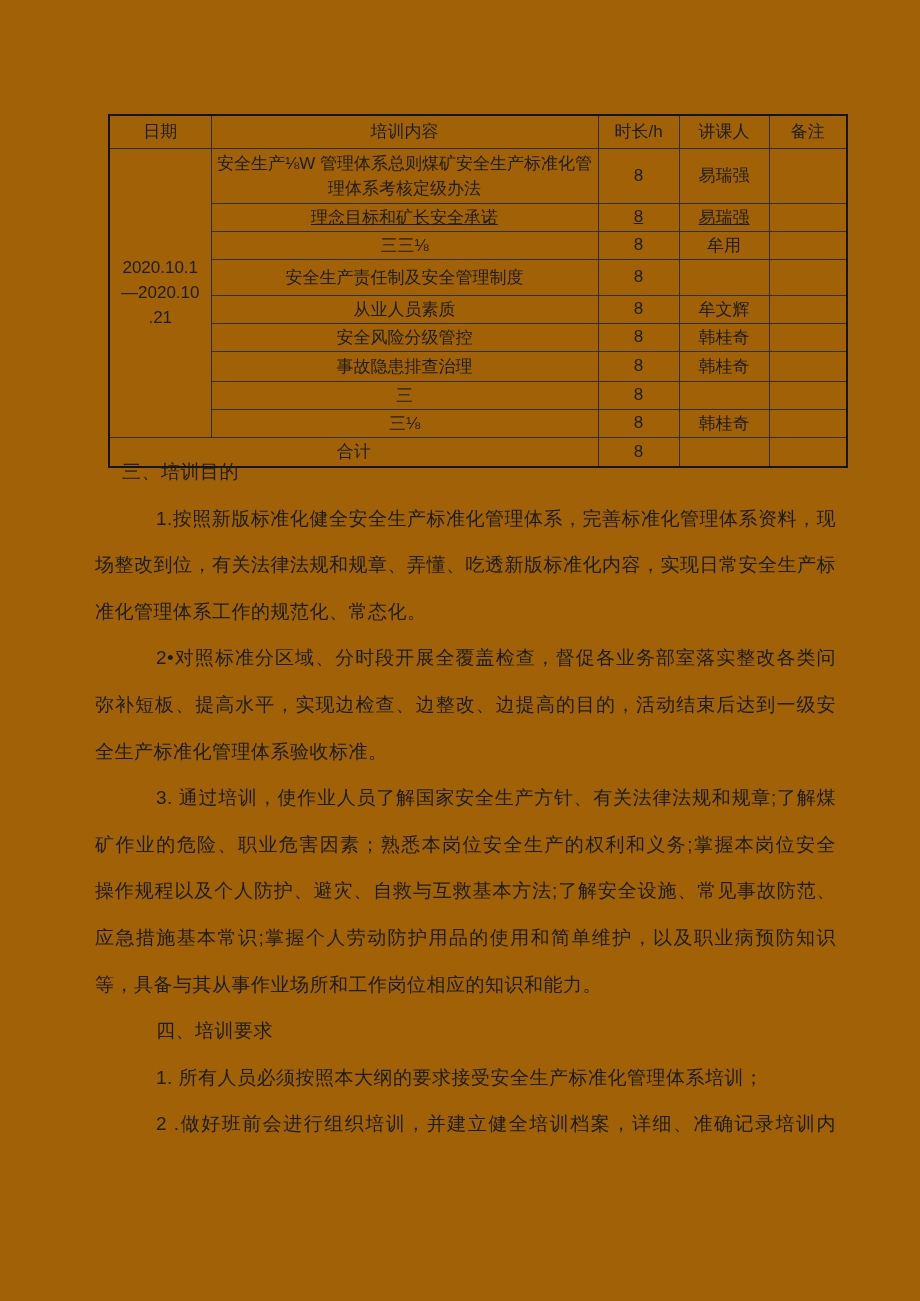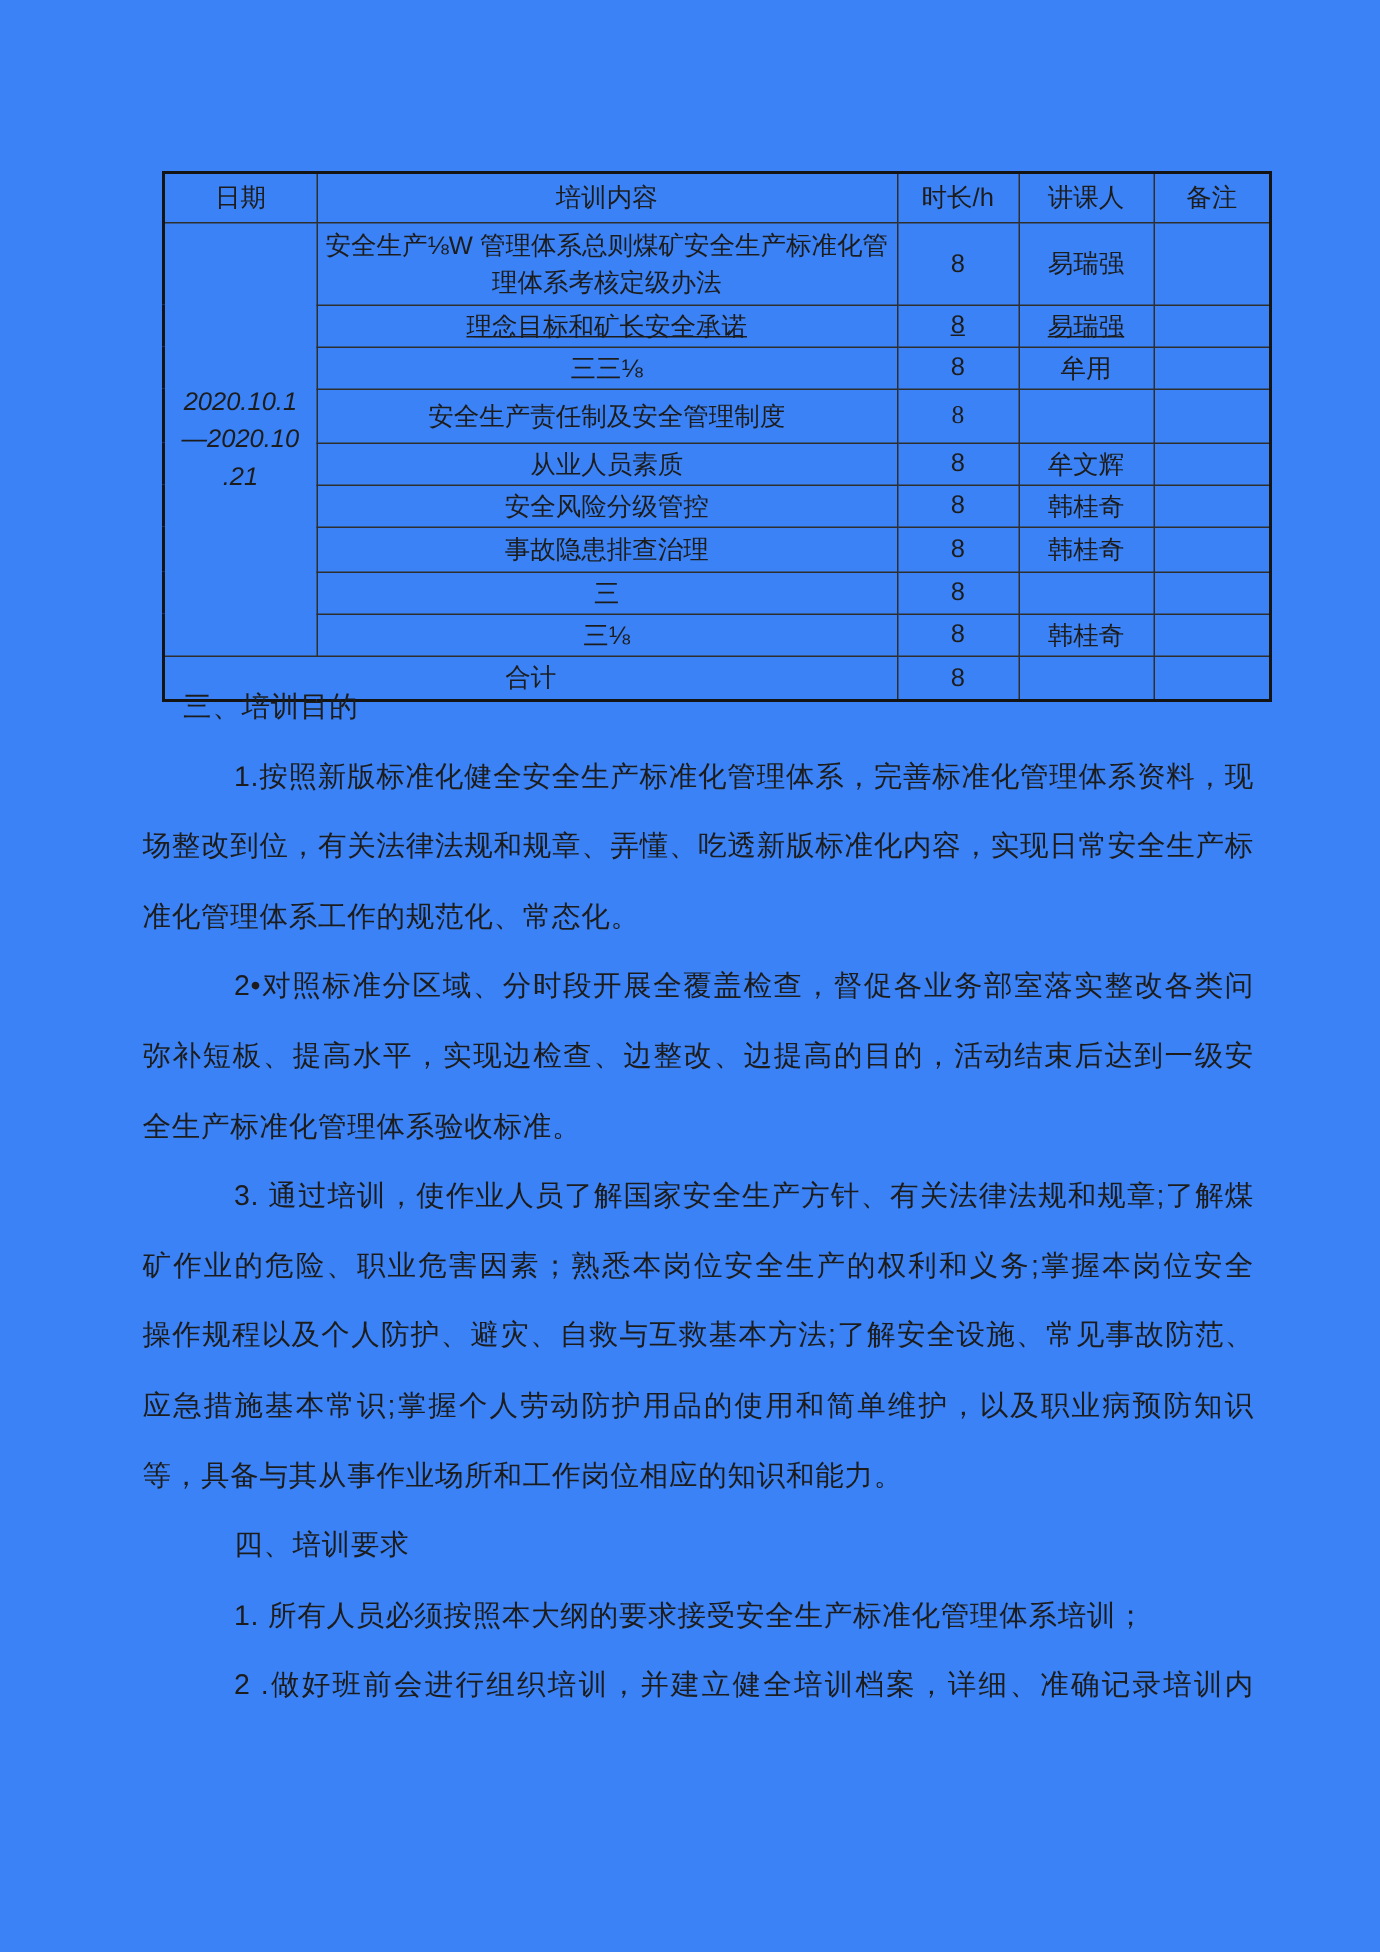--- a/index.html
+++ b/index.html
@@ -2,21 +2,21 @@
 <html><head>
 <meta charset="utf-8">
 <style>
   * { margin:0; padding:0; box-sizing:border-box; }
   html,body { background:#ffffff; }
   body {
     width:920px; height:1301px; position:relative;
     font-family:"Liberation Sans", sans-serif;
     color:#1c1c1c;
   }
-  .page { position:absolute; inset:0; background:#3b82f6; }
+  .page { position:absolute; inset:0; background:#a16207; }
 
   
   table.training-table {
     position:absolute; left:108px; top:114px; width:738px;
     border-collapse:collapse; table-layout:fixed;
     border:2px solid #141414;
   }
   .training-table th, .training-table td {
     border:1px solid #2e2e2e;
     text-align:center; vertical-align:middle;
@@ -24,21 +24,21 @@
     font-size:17px;
     padding:1px 4px;
     overflow:hidden;
   }
   .training-table th { font-size:17px; }
   col.c-date     { width:102px; }
   col.c-content  { width:387px; }
   col.c-duration { width:81px; }
   col.c-lecturer { width:90px; }
   col.c-remark   { width:78px; }
-  .date-cell { font-size:17px; line-height:25px;font-style:italic; }
+  .date-cell { font-size:17px; line-height:25px; }
   .hours-cell { font-size:19px; }
   .content-cell { line-height:25px; }
   .total-label-cell { font-size:17px; }
 
   
   .doc-text {
     position:absolute; left:95px; top:449px; width:741px;
     font-size:19px; letter-spacing:0.5px;
   }
   .line {
@@ -91,21 +91,21 @@
       <td class="hours-cell">8</td>
       <td>易瑞强</td>
       <td></td>
     </tr>
     <tr style="height:27px;">
       <td class="content-cell">三三⅛</td>
       <td class="hours-cell">8</td>
       <td>牟用</td>
       <td></td>
     </tr>
-    <tr style="height:36px;font-family:Liberation Serif, serif;">
+    <tr style="height:36px;">
       <td class="content-cell">安全生产责任制及安全管理制度</td>
       <td class="hours-cell">8</td>
       <td></td>
       <td></td>
     </tr>
     <tr style="height:27px;">
       <td class="content-cell">从业人员素质</td>
       <td class="hours-cell">8</td>
       <td>牟文辉</td>
       <td></td>

